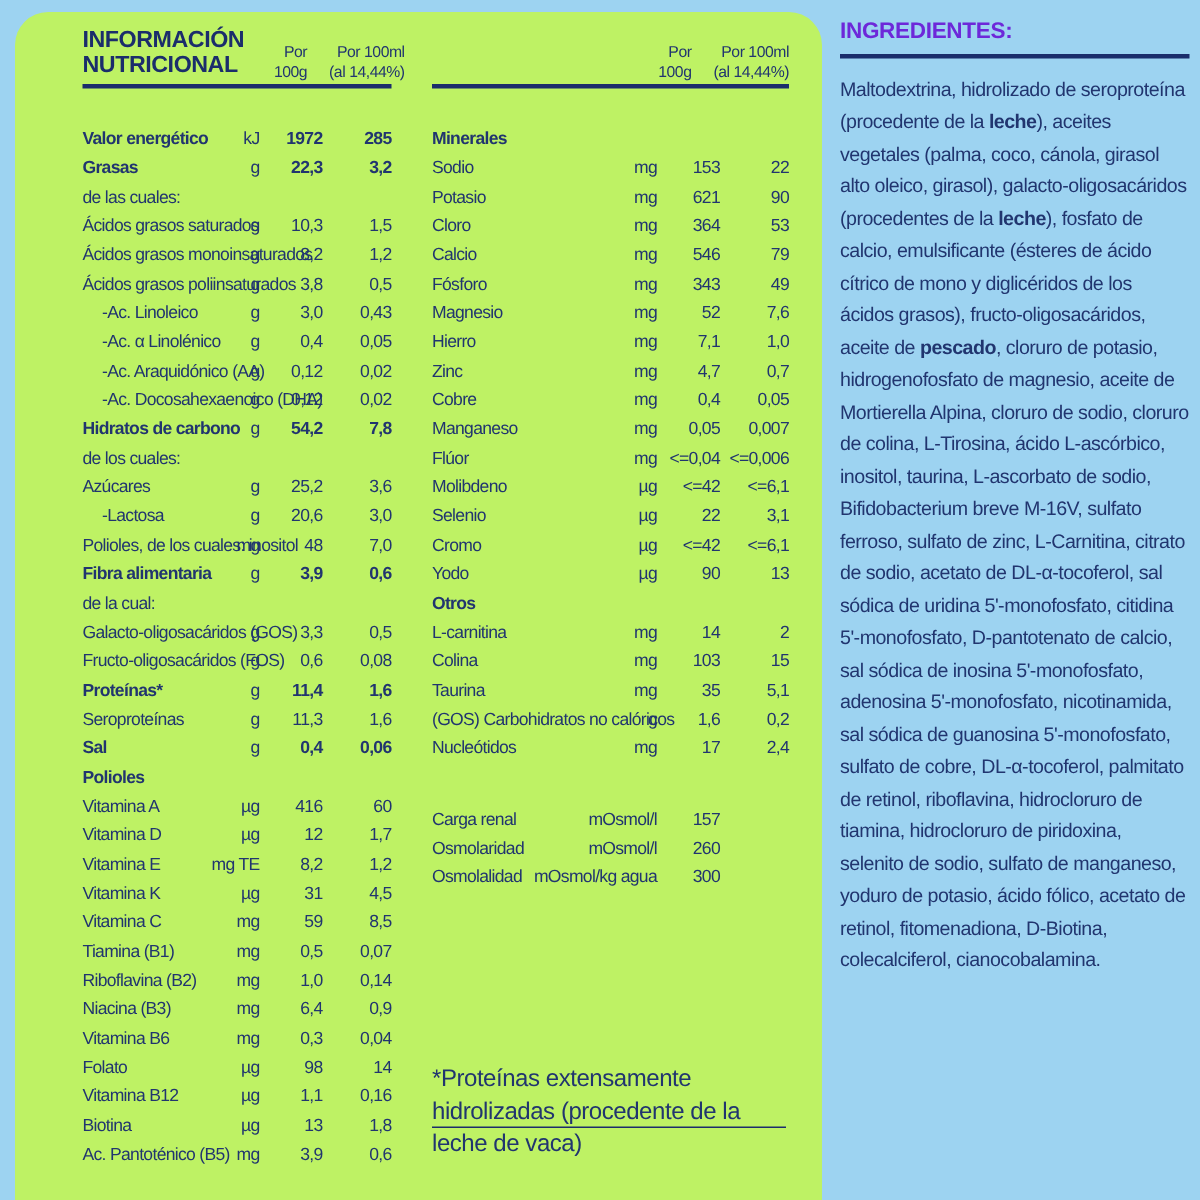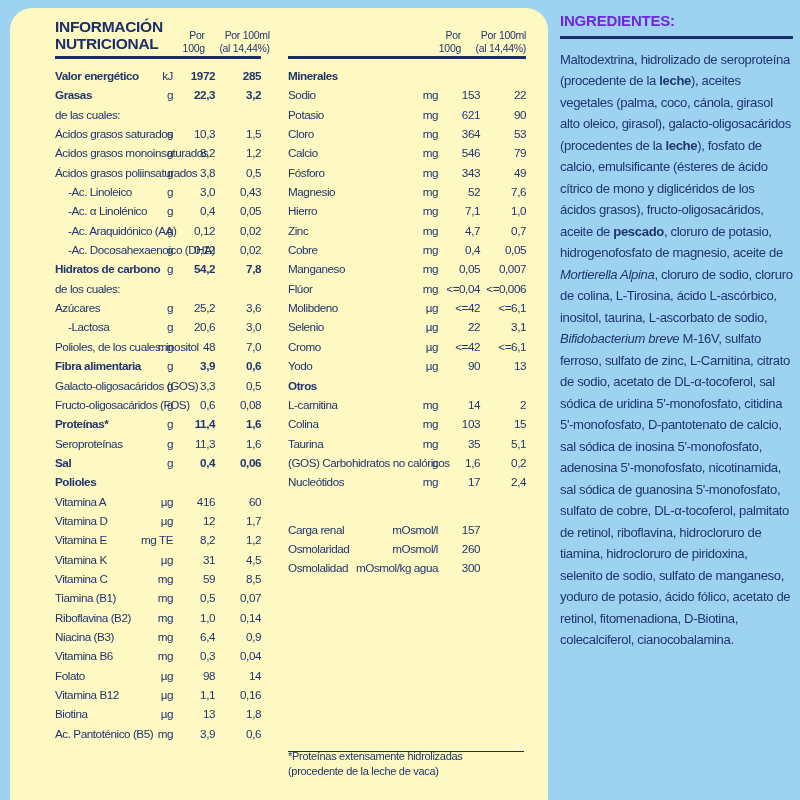--- a/index.html
+++ b/index.html
@@ -1,51 +1,51 @@
 <!DOCTYPE html>
 <html><head>
 <meta charset="utf-8">
 <style>
   html,body{margin:0;padding:0;}
   .page{position:relative;width:800px;height:800px;background:#9dd3f1;overflow:hidden;
         font-family:"Liberation Sans",sans-serif;color:#21356f;}
   .card{position:absolute;left:10px;top:8px;width:538px;height:792px;
-        background:#fef9c3;border-radius:22px 22px 0 0;}
+        background:#bef264;border-radius:22px 22px 0 0;}
   .col{position:absolute;top:6px;bottom:0;}
   .col-left{left:45px;width:206px;}
   .col-mid{left:278px;width:238px;}
   .thead{display:flex;justify-content:space-between;align-items:flex-end;height:40px;}
   .title{font-size:15.5px;font-weight:bold;letter-spacing:-0.3px;margin:0;line-height:1.05;
          padding-bottom:2px;color:#1b2d6b;}
   .hcols{display:flex;gap:3px;margin-left:auto;}
   .hcol{font-size:10.5px;text-align:right;line-height:1.18;width:42px;display:flex;
         flex-direction:column;letter-spacing:-0.3px;}
   .hcol.wide{width:62px;}
   .hcol span{white-space:nowrap;}
   .rule{height:3px;background:#1b2d6b;margin-top:2px;}
-  .rows{margin-top:7px;}
+  .rows{margin-top:24px;}
   .row{display:flex;align-items:baseline;height:19.35px;line-height:19.35px;
        font-size:11.7px;letter-spacing:-0.45px;white-space:nowrap;}
   .row .label{flex:1;min-width:0;overflow:visible;}
   .row .unit{text-align:right;min-width:30px;}
   .row .v1{width:42px;text-align:right;}
   .row .v2{width:46px;text-align:right;}
   .row.bold .label,.row.bold .v1,.row.bold .v2{font-weight:bold;}
   .row.header .label{font-weight:bold;}
   .row.indent .label{padding-left:13px;}
   .gap{height:28px;}
   .footnote-rule{position:absolute;left:0;bottom:48px;width:236px;height:1.5px;background:#1b2d6b;}
-  .footnote{position:absolute;left:0;bottom:10px;width:225px;font-size:11px;
+  .footnote{position:absolute;left:0;bottom:10px;width:225px;font-size:16px;
             line-height:1.35;letter-spacing:-0.3px;}
   .ingredients{position:absolute;left:560px;top:12px;width:233px;}
   .ing-title{font-size:15px;font-weight:bold;letter-spacing:-0.2px;margin:0;color:#6d28d9;}
   .ing-rule{height:2.5px;background:#1b2d6b;margin-top:7px;}
   .ing-text{margin:10px 0 0 0;font-size:13.1px;line-height:21.5px;letter-spacing:-0.35px;}
   .seg-bold{font-weight:bold;margin-top:48px;}
-  .seg-italic{font-style:italic;margin-top:46px;}
+  .seg-italic{margin-top:46px;}
 </style>
 </head>
 <body>
 
 <div class="page">
   <div class="card">
 
     <section class="col col-left">
       <header class="thead">
         <h1 class="title">INFORMACIÓN NUTRICIONAL</h1>
@@ -152,20 +152,26 @@
     <span class="v1">48</span>
     <span class="v2">7,0</span>
   </div>
           <div class="row bold">
     <span class="label">Fibra alimentaria</span>
     <span class="unit">g</span>
     <span class="v1">3,9</span>
     <span class="v2">0,6</span>
   </div>
           <div class="row">
+    <span class="label">de la cual:</span>
+    <span class="unit"></span>
+    <span class="v1"></span>
+    <span class="v2"></span>
+  </div>
+          <div class="row">
     <span class="label">Galacto-oligosacáridos (GOS)</span>
     <span class="unit">g</span>
     <span class="v1">3,3</span>
     <span class="v2">0,5</span>
   </div>
           <div class="row">
     <span class="label">Fructo-oligosacáridos (FOS)</span>
     <span class="unit">g</span>
     <span class="v1">0,6</span>
     <span class="v2">0,08</span>

